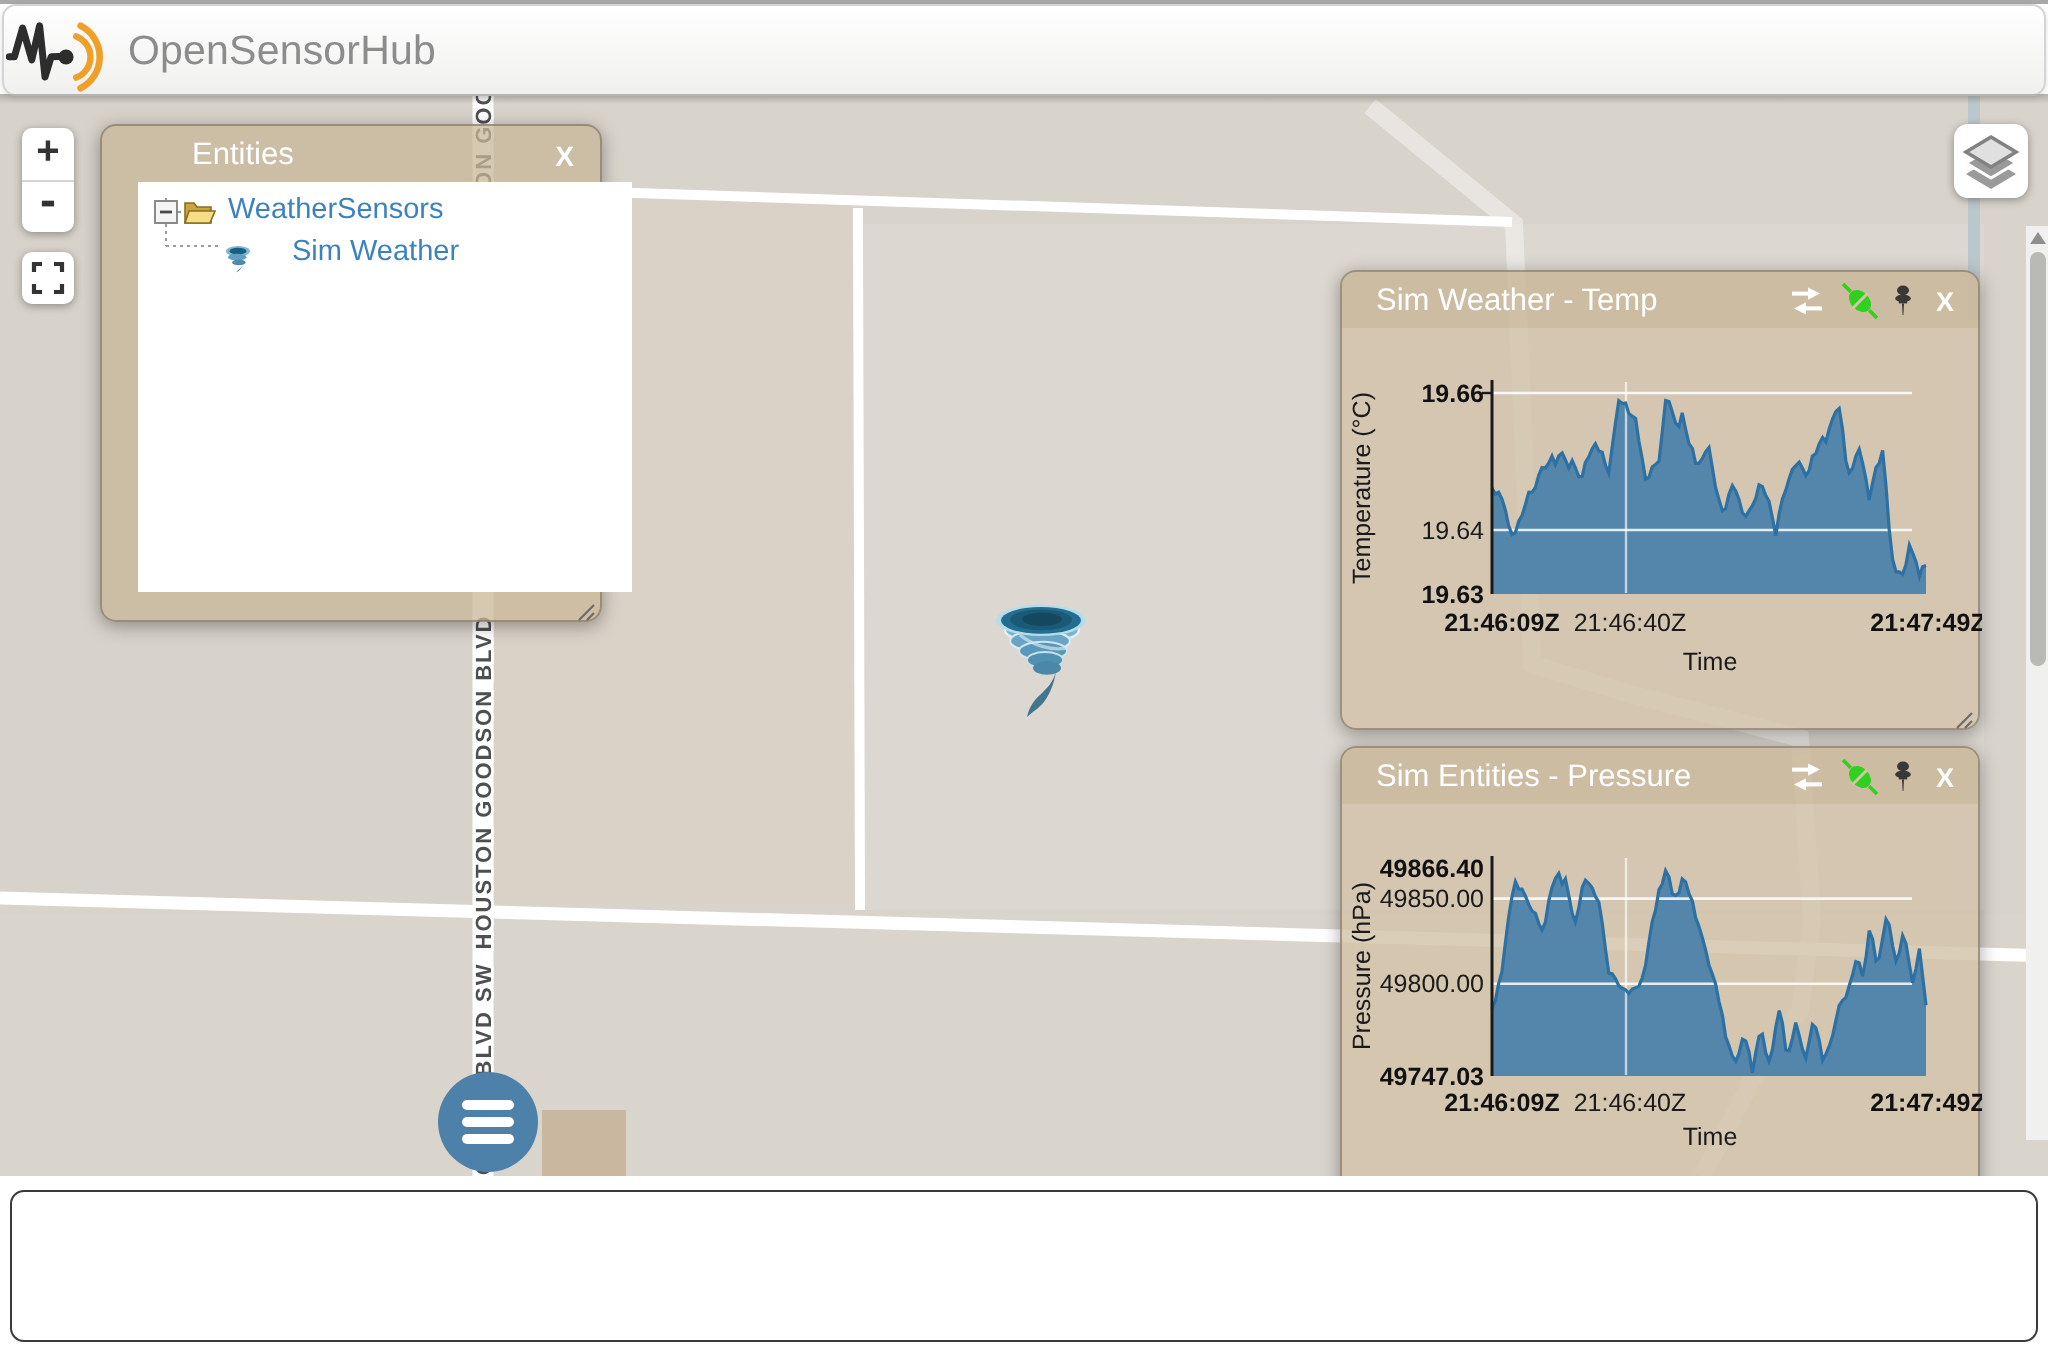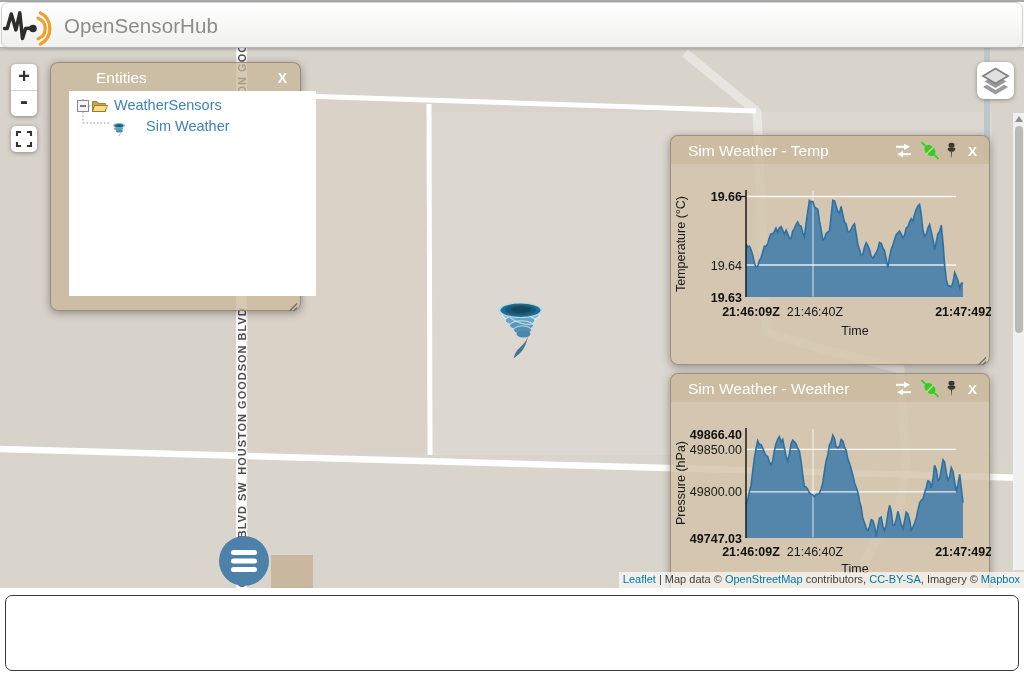--- a/index.html
+++ b/index.html
@@ -199,21 +199,21 @@
 <text class="axis" x="854" y="287" text-anchor="middle" font-size="13.5">Time</text>
 <text class="axis" transform="translate(684,196) rotate(-90)" text-anchor="middle" font-size="13">Temperature (°C)</text>
     </svg>
     <div class="rsz" style="position:absolute;right:2px;bottom:2px;width:10px;height:10px;"><svg width="10" height="10">
           <path d="M9,1.5 L1.5,9 M9,5.5 L5.5,9" stroke="#6b6b6b" stroke-width="1.1" fill="none"></path>
         </svg></div>
   </div>
 
   <div id="dlgpres" class="panel dlg">
     <div class="phead" style="background:rgba(196,177,146,0.45);">
-        <span class="ptitle">Sim Weather - Weather</span>
+        <span class="ptitle">Sim Entities - Pressure</span>
       </div>
     <div class="icons"><svg width="92" height="20" viewBox="0 0 92 20">
 <g stroke="#ffffff" stroke-width="2" fill="#ffffff">
 <path d="M7,5.8 L16,5.8"></path>
             <path d="M15,2.7 L21,5.8 L15,8.9 Z" stroke="none"></path>
 <path d="M13,13.2 L22,13.2"></path>
             <path d="M14,10.1 L8,13.2 L14,16.3 Z" stroke="none"></path>
 </g>
 <g transform="rotate(-45 41 9.5)">
 <ellipse cx="41" cy="9.5" rx="4.6" ry="6.3" fill="#2fd11e"></ellipse>
@@ -241,21 +241,20 @@
 <text class="axis" x="741" y="448" text-anchor="end">49800.00</text>
 <text class="axisb" x="741" y="494.5" text-anchor="end">49747.03</text>
 <text class="axisb" x="750" y="507.5" text-anchor="middle">21:46:09Z</text>
 <text class="axis" x="814" y="507.5" text-anchor="middle">21:46:40Z</text>
 <text class="axisb" x="963" y="507.5" text-anchor="middle">21:47:49Z</text>
 <text class="axis" x="854" y="524.5" text-anchor="middle" font-size="13.5">Time</text>
 <text class="axis" transform="translate(684,435) rotate(-90)" text-anchor="middle" font-size="13">Pressure (hPa)</text>
     </svg>
   </div>
 
-  <div id="attrib"><a>Leaflet</a> | Map data © <a>OpenStreetMap</a> contributors, <a>CC-BY-SA</a>, Imagery © <a>Mapbox</a></div>
 </div>
 
 <div id="topstrip"></div>
 <div id="header">
   <div id="logo"><svg width="56" height="40" viewBox="0 0 56 40">
 <path d="M1.6,21.4 L4.2,21.4 L8.3,7 L12.9,22.9 L16.8,5.9 L19.5,31.5 L22.6,21.4 L26.5,21.3" fill="none" stroke="#2d2d2d" stroke-width="3.5" stroke-linejoin="round" stroke-linecap="round"></path>
 <circle cx="30" cy="21.5" r="3.8" fill="#2d2d2d"></circle>
 <path d="M35.1,11.2 A11,11 0 0 1 35.1,31.8" fill="none" stroke="#efa02a" stroke-width="3.2" stroke-linecap="round"></path>
 <path d="M37.3,5.9 A17.5,17.5 0 0 1 37.3,37.1" fill="none" stroke="#efa02a" stroke-width="3.3" stroke-linecap="round"></path>
 </svg></div>

